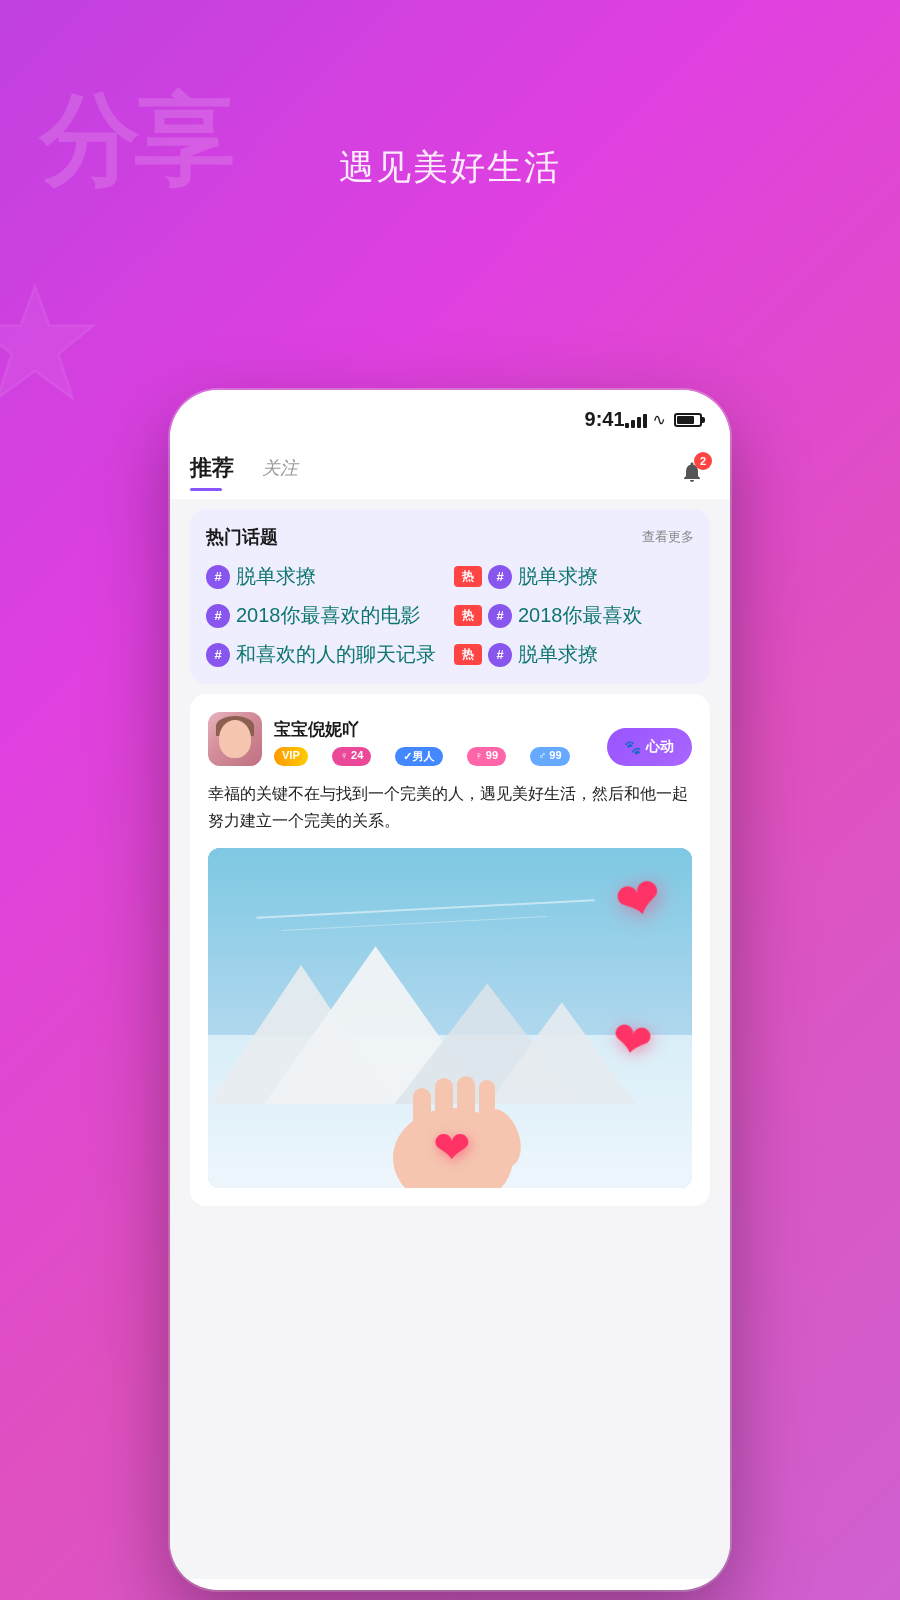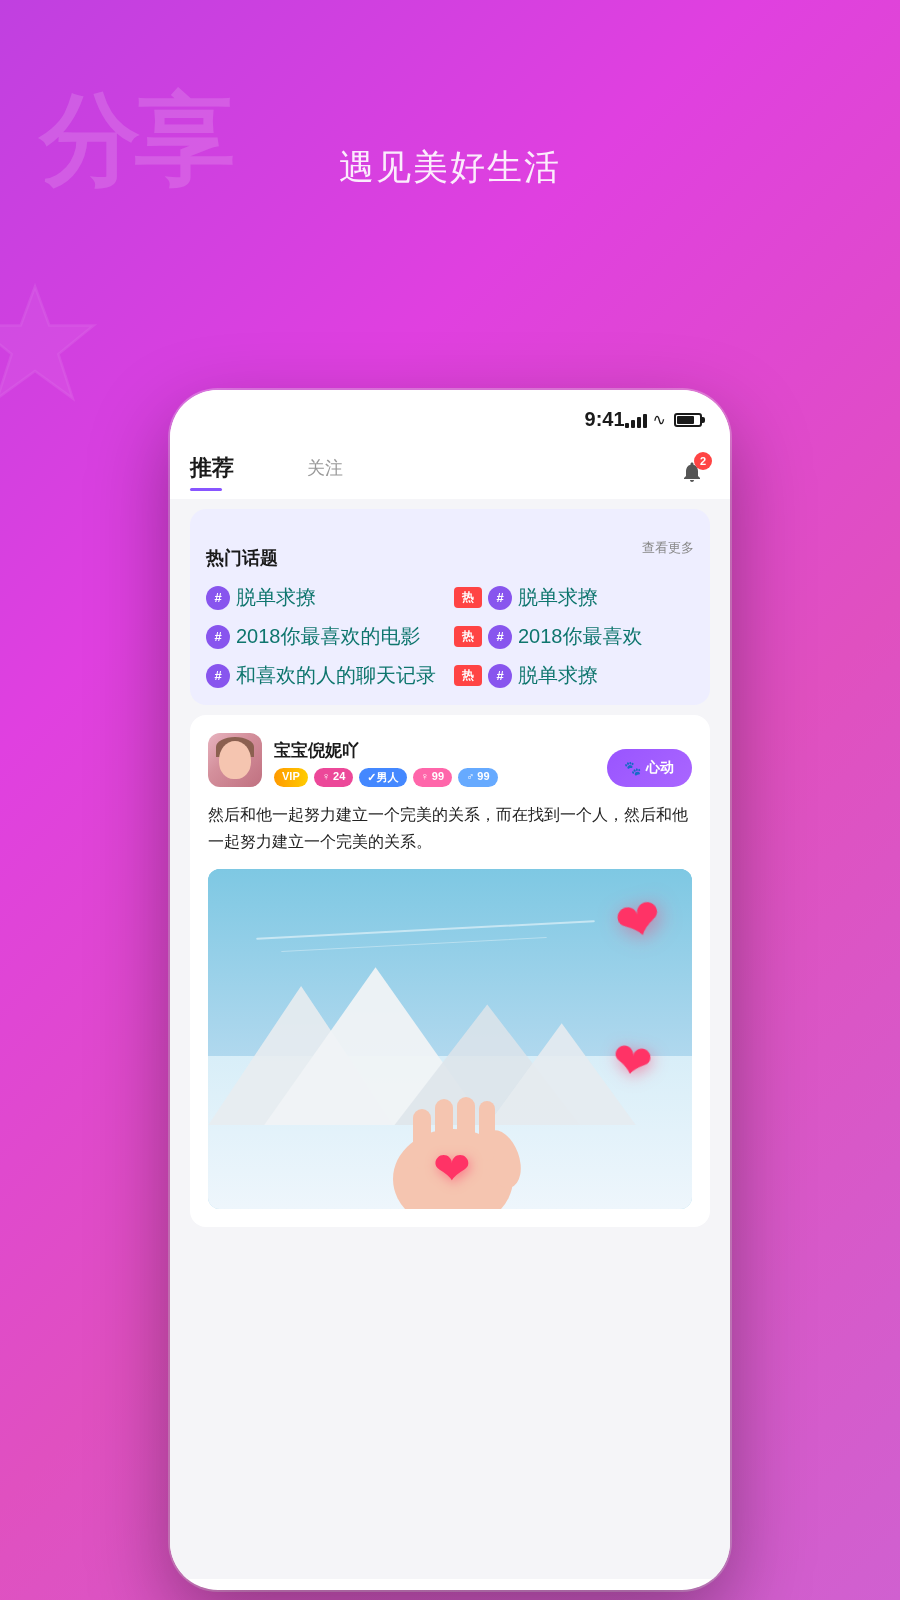--- a/index.html
+++ b/index.html
@@ -140,21 +140,20 @@
       min-height: calc(100% - 60px);
     }
 
     
     .tab-bar {
       display: flex;
       align-items: center;
       padding: 14px 4px 8px;
       background: #fff;
       position: relative;
-      gap: 45px;
     }
     .tab-item {
       font-size: 22px;
       font-weight: 700;
       color: #333;
       margin-right: 28px;
       position: relative;
       padding-bottom: 8px;
     }
     .tab-item.active {
@@ -167,20 +166,21 @@
       left: 0;
       width: 32px;
       height: 3px;
       background: #8855ff;
       border-radius: 2px;
     }
     .tab-item.secondary {
       font-size: 18px;
       font-weight: 400;
       color: #999;
+      font-style: italic;
     }
     .tab-bell {
       margin-left: auto;
       position: relative;
       width: 36px;
       height: 36px;
       display: flex;
       align-items: center;
       justify-content: center;
     }
@@ -214,21 +214,20 @@
     .hot-topics-header {
       display: flex;
       justify-content: space-between;
       align-items: center;
       margin-bottom: 14px;
     }
     .hot-topics-title {
       font-size: 18px;
       font-weight: 700;
       color: #1a1a1a;
-      margin-top: 21px;
     }
     .hot-topics-more {
       font-size: 13px;
       color: #888;
     }
     .topic-row {
       display: flex;
       align-items: center;
       margin-bottom: 12px;
       gap: 8px;
@@ -322,21 +321,21 @@
       flex: 1;
     }
     .post-username {
       font-size: 17px;
       font-weight: 700;
       color: #1a1a1a;
       margin-bottom: 6px;
     }
     .post-tags {
       display: flex;
-      gap: 6px;
+      gap: 24px;
       flex-wrap: wrap;
     }
     .tag {
       font-size: 11px;
       padding: 2px 8px;
       border-radius: 10px;
       font-weight: 600;
     }
     .tag-vip {
       background: linear-gradient(90deg, #ff9900, #ffcc00);
@@ -515,21 +514,21 @@
             <span class="tag tag-score-m">♂ 99</span>
           </div>
         </div>
 
         <button class="heart-button">
           <span>🐾</span>
           <span>心动</span>
         </button>
       </div>
 
-      <div class="post-text">然后和他一起努力建立一个完美的关系，而在找到一个人，然后和他一起努力建立一个完美的关系。</div>
+      <div class="post-text">幸福的关键不在与找到一个完美的人，遇见美好生活，然后和他一起努力建立一个完美的关系。</div>
 
       <div class="post-image">
         <div class="mountain-bg">
 
           <div style="position:absolute;top:0;left:0;right:0;height:55%;background:linear-gradient(180deg,#7ec8e3 0%,#b0d8ee 100%);"></div>
 
           <div style="position:absolute;bottom:0;left:0;right:0;height:45%;background:linear-gradient(180deg,#d8eef8 0%,#eef6fc 100%);"></div>
 
           <div style="position:absolute;bottom:80px;left:0;right:0;">
             <svg viewBox="0 0 520 180" xmlns="http://www.w3.org/2000/svg" width="100%">

